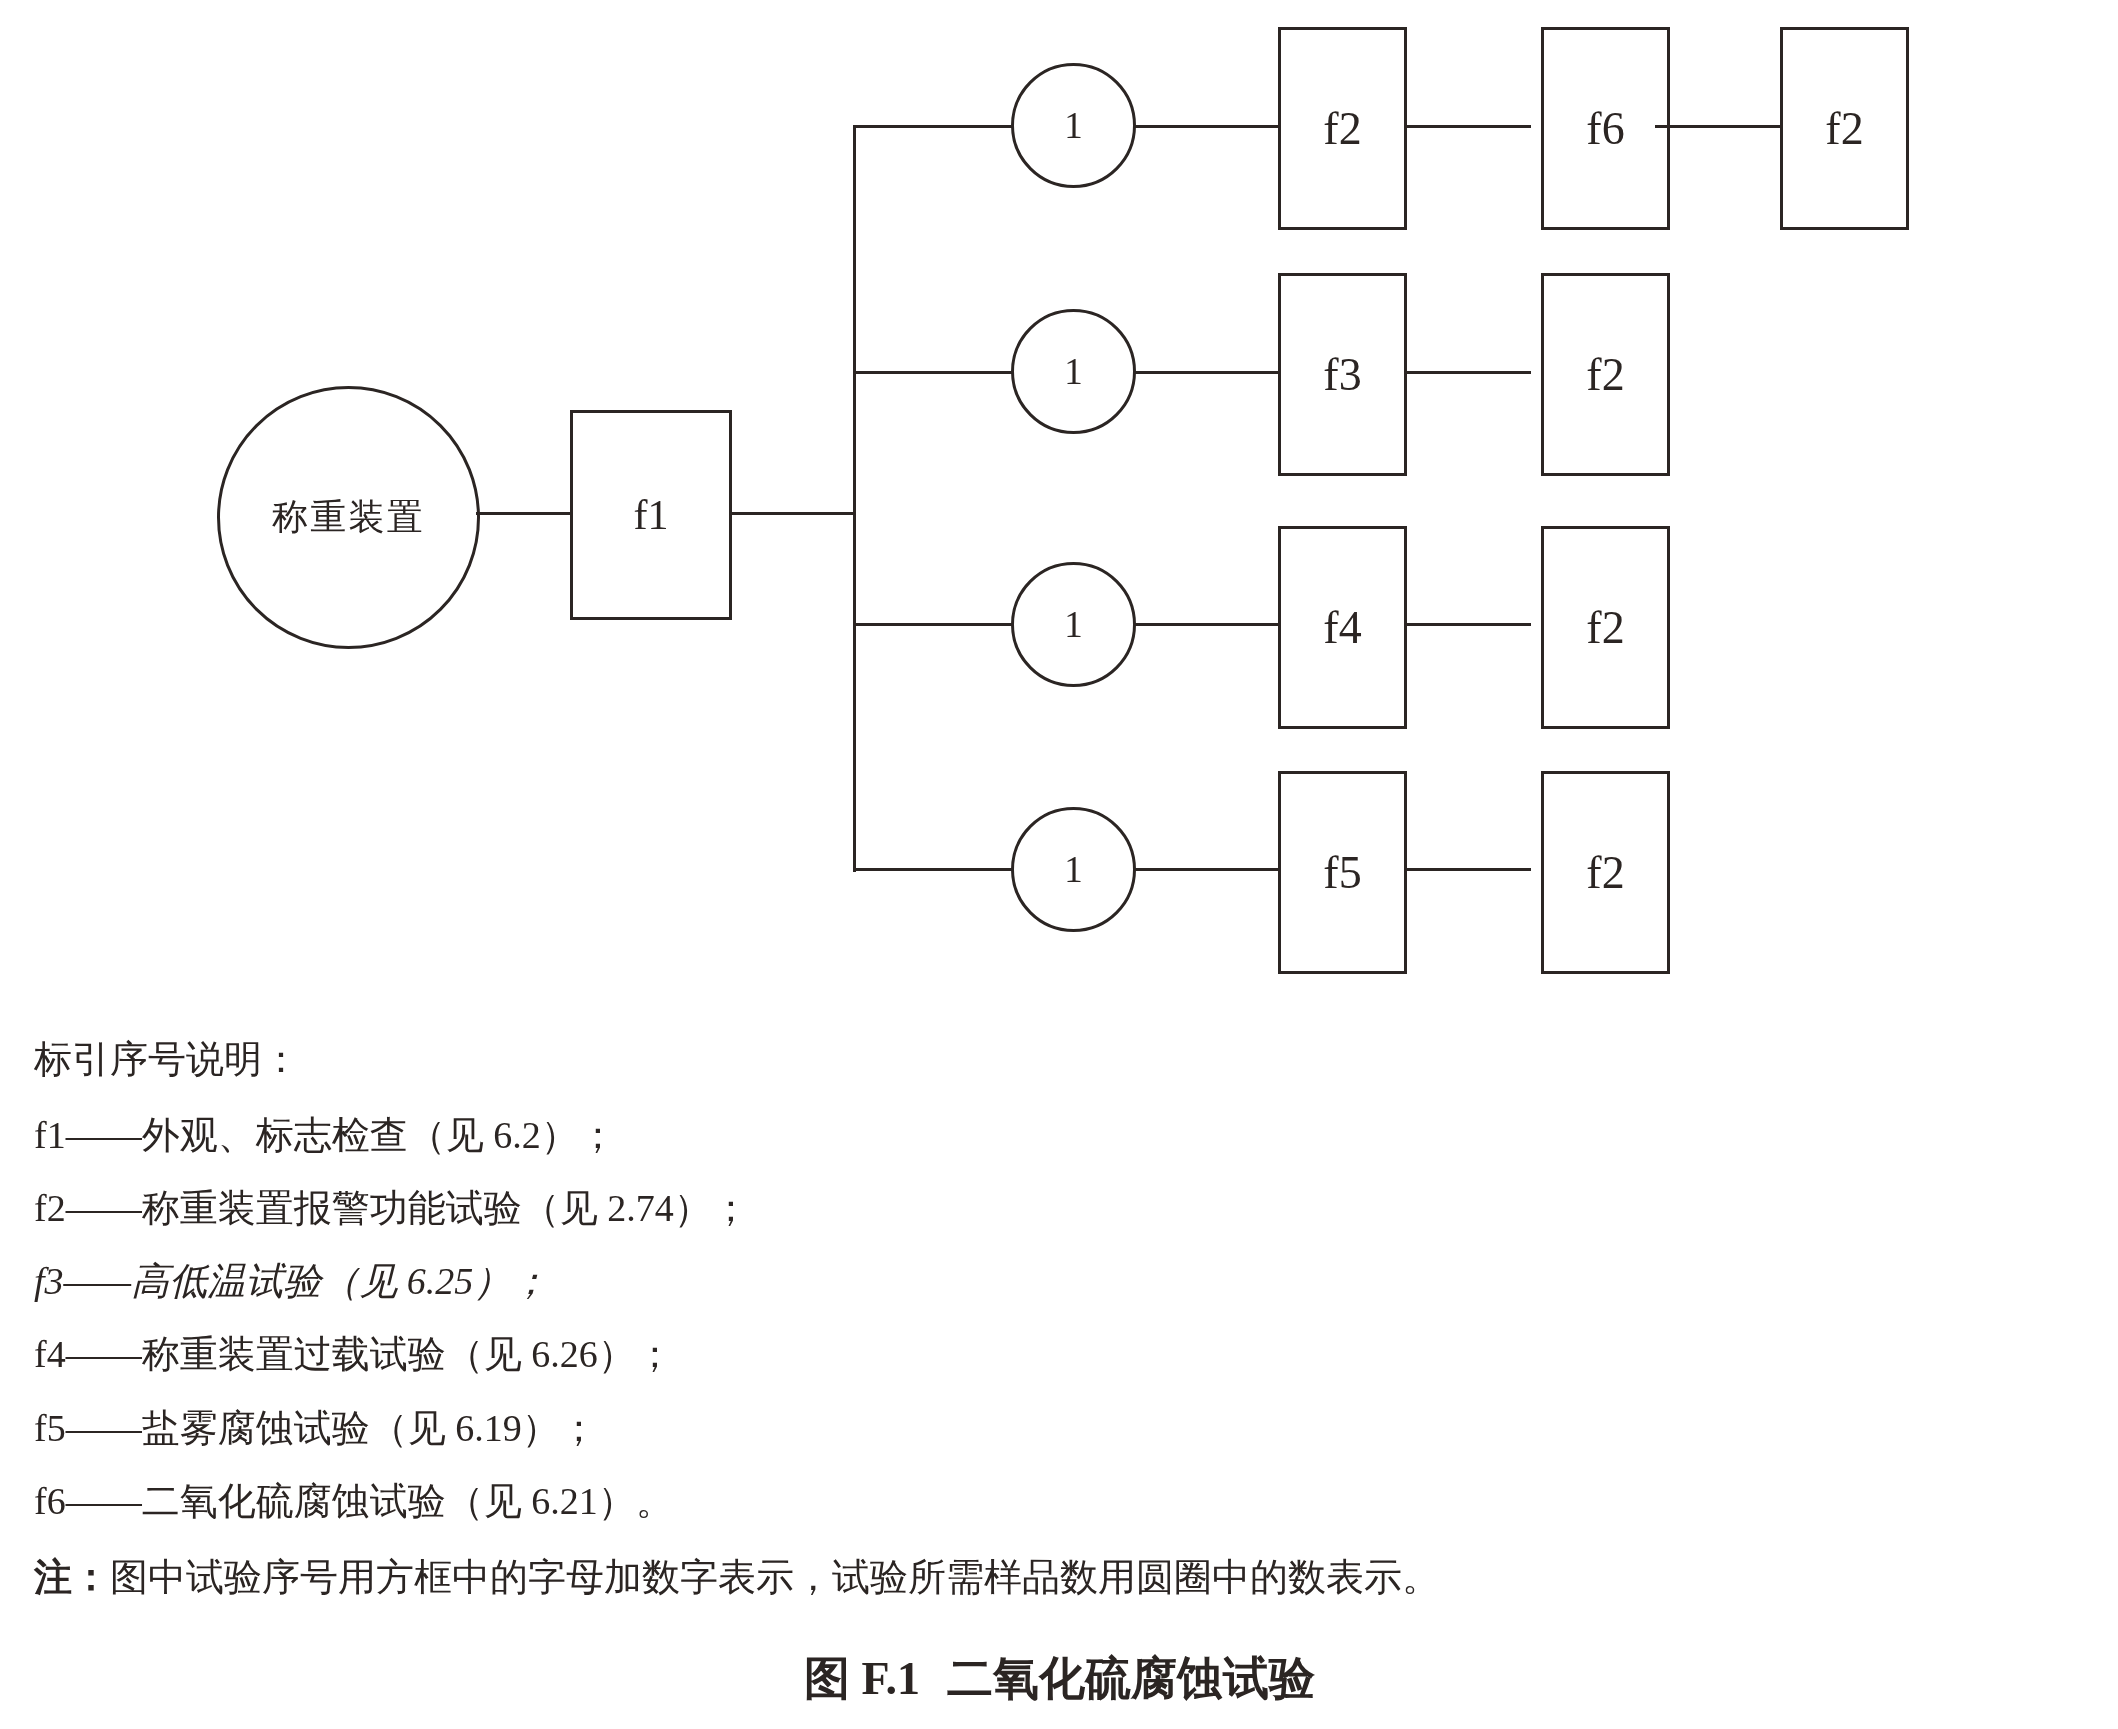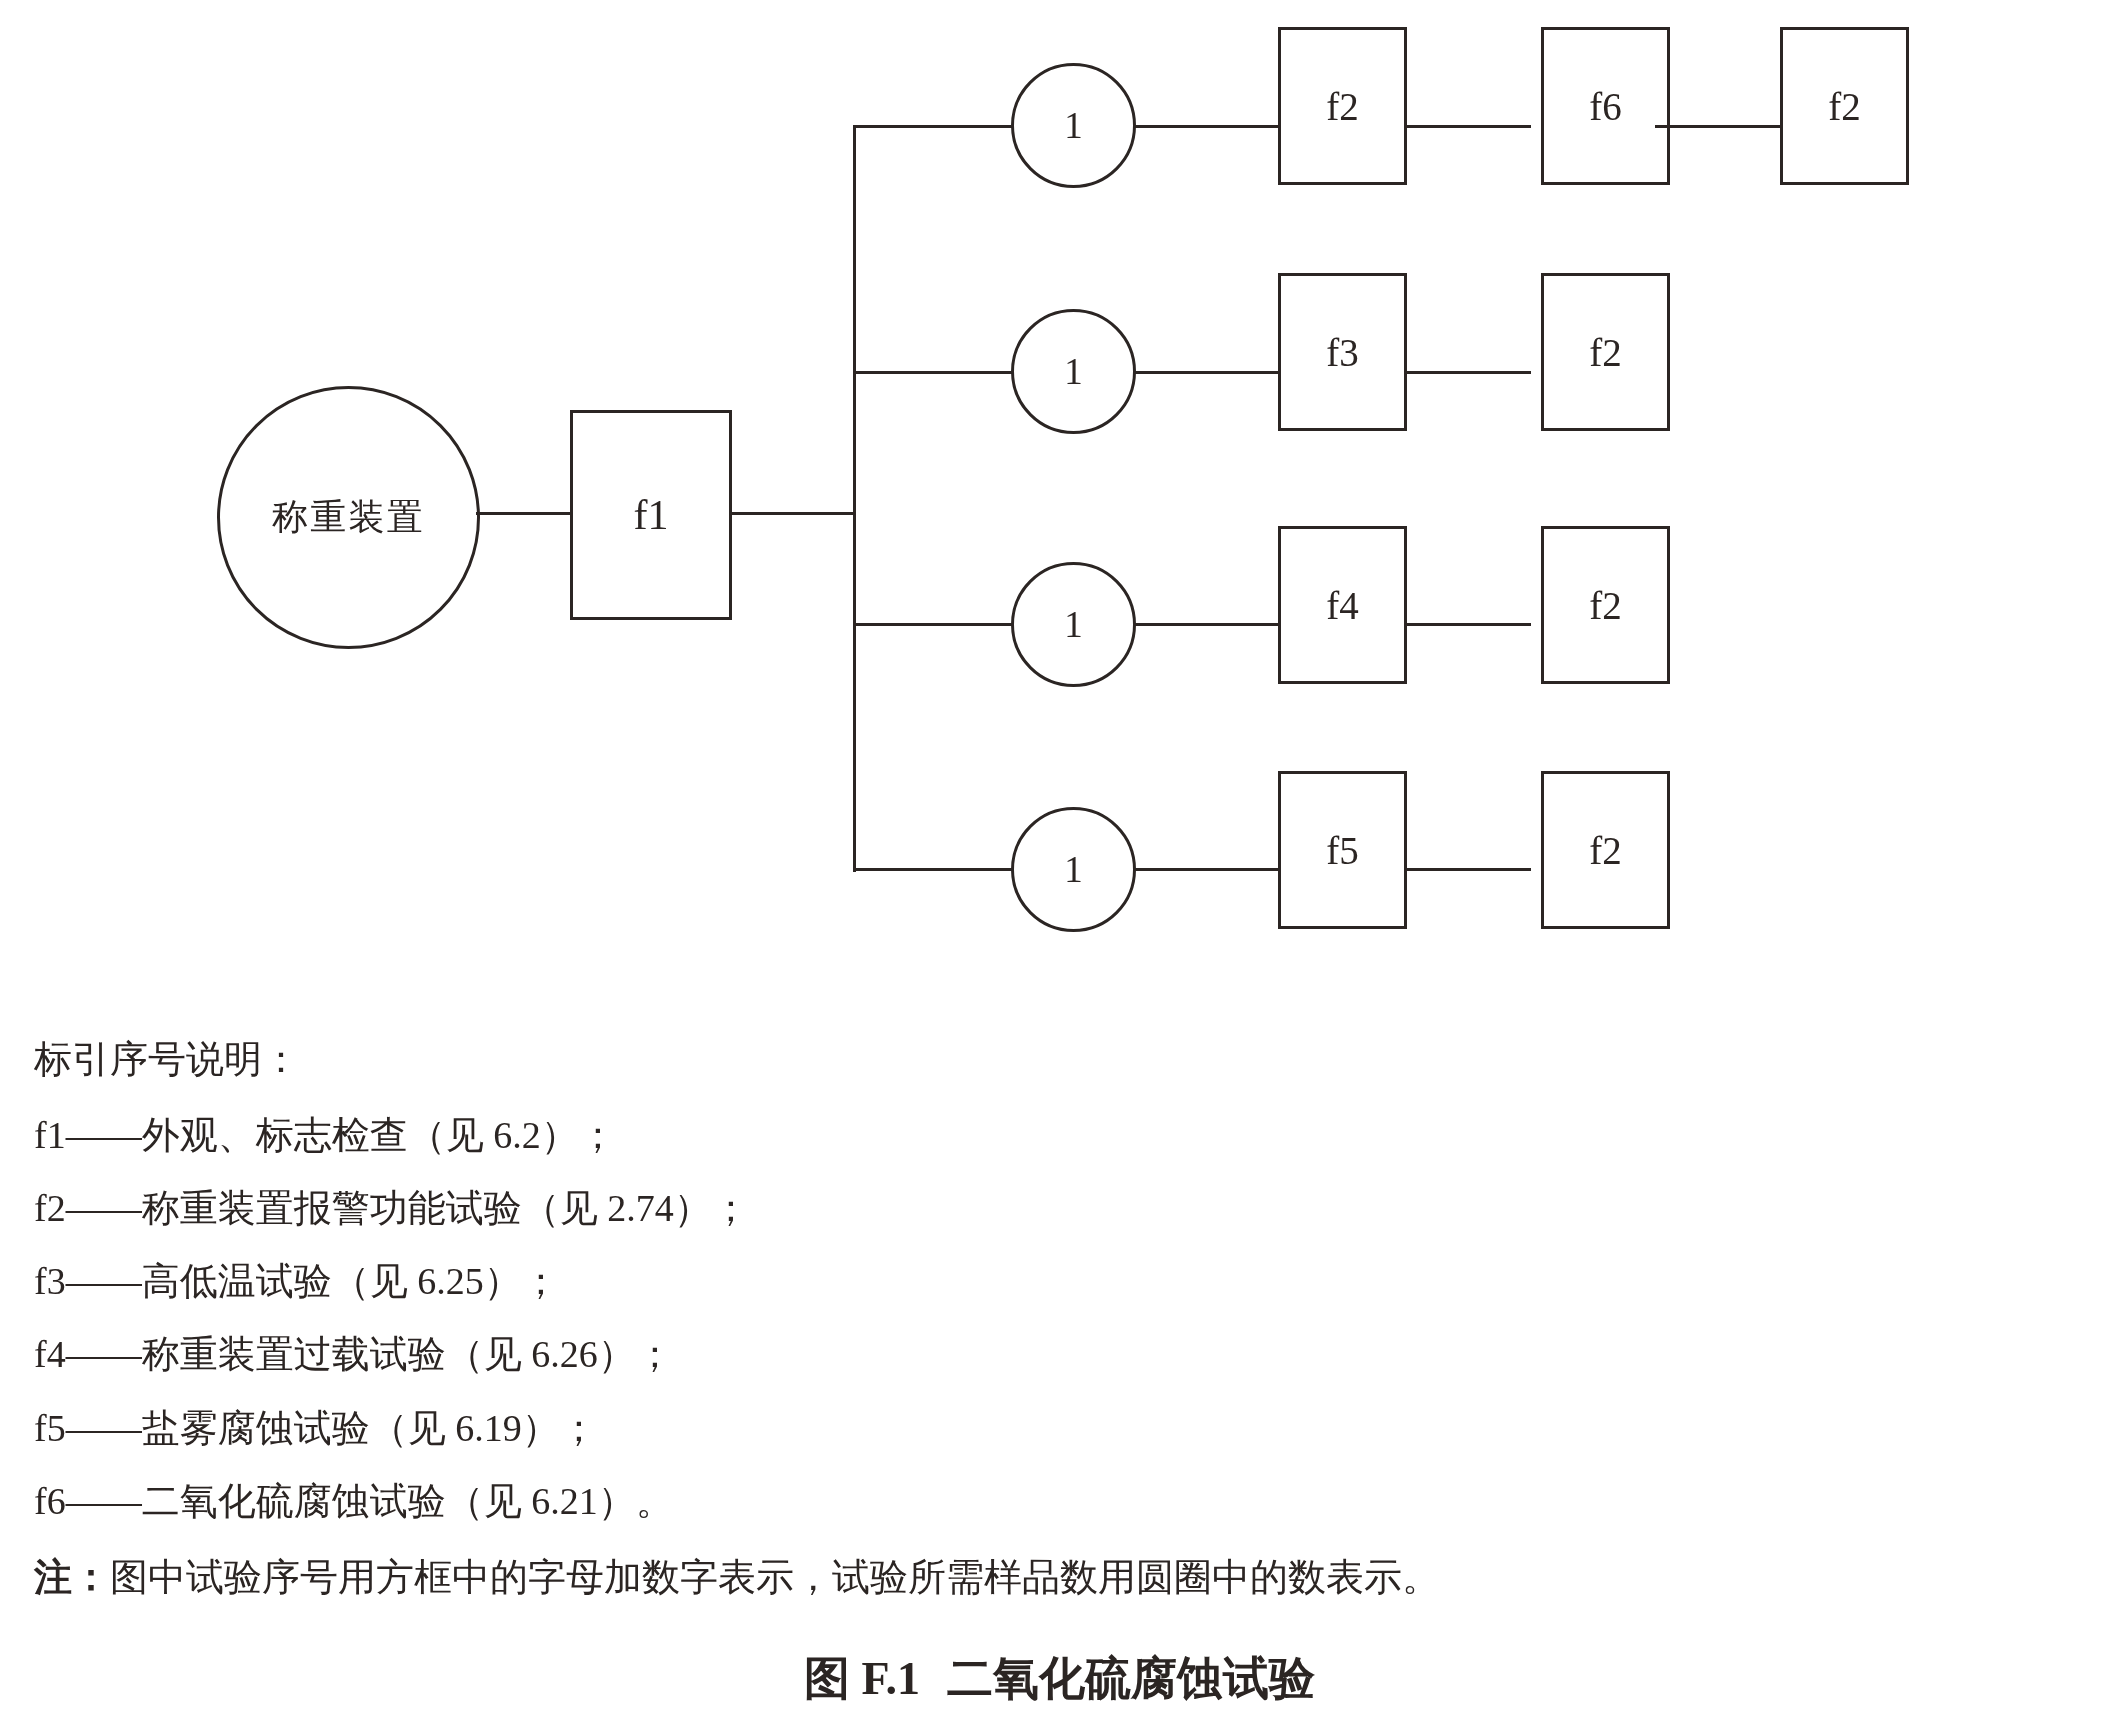--- a/index.html
+++ b/index.html
@@ -29,21 +29,21 @@
   .root-circle {
     left: 217px; top: 386px; width: 263px; height: 263px;
     font-size: 36px; letter-spacing: 2.3px;
   }
   .f1-box {
     left: 570px; top: 410px; width: 162px; height: 210px;
     font-size: 42px;
     font-family: Liberation Serif, serif;
   }
   .count-circle { width: 125px; height: 125px; left: 1011px; font-size: 37px; }
-  .test-box { width: 129px; height: 158px; font-size: 39px; }
+  .test-box { width: 129px; height: 203px; font-size: 46px; }
   
   .r0 .count-circle { top: 63px; }  .r0 .test-box { top: 27px; }
   .r1 .count-circle { top: 309px; }  .r1 .test-box { top: 273px; }
   .r2 .count-circle { top: 562px; }  .r2 .test-box { top: 526px; }
   .r3 .count-circle { top: 807px; } .r3 .test-box { top: 771px; }
   .col-a { left: 1278px; }
   .col-b { left: 1529px; margin-left: 12px; }
   .col-c { left: 1780px; }
   
   .legend-line {
@@ -148,21 +148,21 @@
       <div class="node test-box col-b">
         <span>f2</span>
       </div>
     </div>
   </div>
 
   <div>
     <div class="legend-line" style="top:1038px;">标引序号说明：</div>
     <div class="legend-line" style="top:1114px;">f1——外观、标志检查（见 6.2）；</div>
     <div class="legend-line" style="top:1187px;">f2——称重装置报警功能试验（见 2.74）；</div>
-    <div class="legend-line" style="top:1260px;">f3——高低温试验（见 6.25）；</div>
+    <div class="legend-line" style="top:1260px;font-style:italic;">f3——高低温试验（见 6.25）；</div>
     <div class="legend-line" style="top:1333px;">f4——称重装置过载试验（见 6.26）；</div>
     <div class="legend-line" style="top:1407px;">f5——盐雾腐蚀试验（见 6.19）；</div>
     <div class="legend-line" style="top:1480px;">f6——二氧化硫腐蚀试验（见 6.21）。</div>
     <div class="legend-line legend-note" style="top:1556px;">
       <b>注：</b><span>图中试验序号用方框中的字母加数字表示，试验所需样品数用圆圈中的数表示。</span>
     </div>
   </div>
 
   <div class="caption">
     <span>图 F.1</span><span class="gap"></span><span>二氧化硫腐蚀试验</span>

